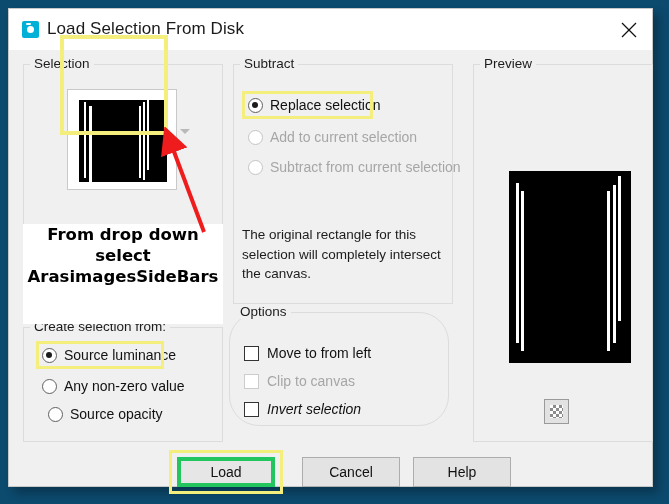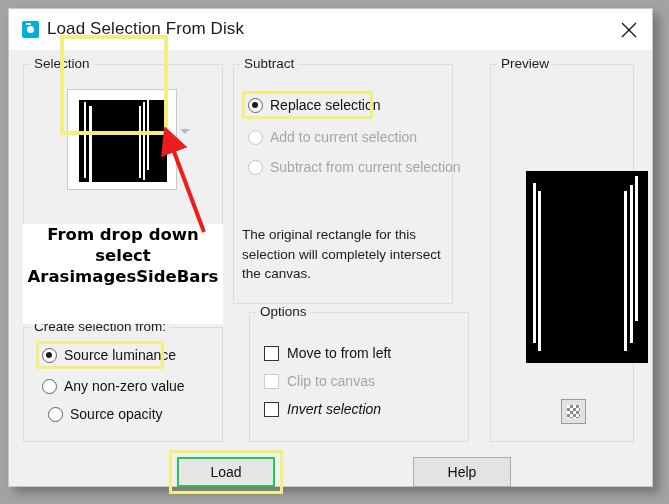--- a/index.html
+++ b/index.html
@@ -6,21 +6,21 @@
     margin: 0;
     padding: 0;
     background: #ffffff;
     font-family: "Liberation Sans", sans-serif;
   }
   #root {
     position: relative;
     width: 669px;
     height: 504px;
     overflow: hidden;
-    background: #a3a3a3;
+    background: #0c4a6e;
   }
 
   
   .window {
     position: absolute;
     left: 8px;
     top: 8px;
     width: 645px;
     height: 479px;
     background: #f0f0f0;
@@ -91,22 +91,22 @@
     padding: 0 4px;
     font-size: 13.5px;
     color: #1c1c1c;
     white-space: nowrap;
   }
 
   
   #grp-selection { left: 14px; top: 55px; width: 200px; height: 255px; }
   #grp-createfrom { left: 14px; top: 318px; width: 200px; height: 115px; padding-left: 8px; }
   #grp-operation  { left: 224px; top: 55px; width: 220px; height: 240px; }
-  #grp-options    { left: 240px; top: 303px; width: 220px; height: 130px; }
-  #grp-preview    { left: 481px; top: 55px; width: 144px; height: 378px; }
+  #grp-options    { left: 220px; top: 303px; width: 220px; height: 114px; border-radius: 30px; }
+  #grp-preview    { left: 464px; top: 55px; width: 180px; height: 378px; }
 
   
   .thumb-wrap {
     position: absolute;
     left: 43px;
     top: 24px;
     width: 110px;
     height: 101px;
     background: #ffffff;
     border: 1px solid #c9c9c9;
@@ -256,21 +256,21 @@
     background: #e3e3e3;
     border: 1px solid #adadad;
     box-sizing: border-box;
     font-size: 14px;
     color: #111111;
     display: flex;
     align-items: center;
     justify-content: center;
     cursor: pointer;
   }
-  #btn-load   { left: 168px; top: 448px; width: 98px; border: 2px solid #22c55e; background:#e6e6e6;}
+  #btn-load   { left: 168px; top: 448px; width: 98px; border: 4px solid #22c55e; background:#e6e6e6;}
   #btn-cancel { left: 293px; top: 448px; width: 98px; }
   #btn-help   { left: 404px; top: 448px; width: 98px; }
   #load-highlight {
     position: absolute;
     left: 160px; top: 441px;
     width: 114px; height: 44px;
     border: 3px solid #f4ef7c;
     box-sizing: border-box;
     pointer-events: none;
   }
@@ -398,16 +398,17 @@
         <div class="bar" style="left:109px;top:5px;  width:3px;  height:145px;"></div>
       </div>
 
       <div class="checker-btn">
         <div class="checker-inner"></div>
       </div>
     </div>
 
     <div class="btn" id="btn-load">Load</div>
     <div id="load-highlight"></div>
+    <div class="btn" id="btn-cancel">Cancel</div>
     <div class="btn" id="btn-help">Help</div>
 
   </div>
 </div>
 
 </body></html>

